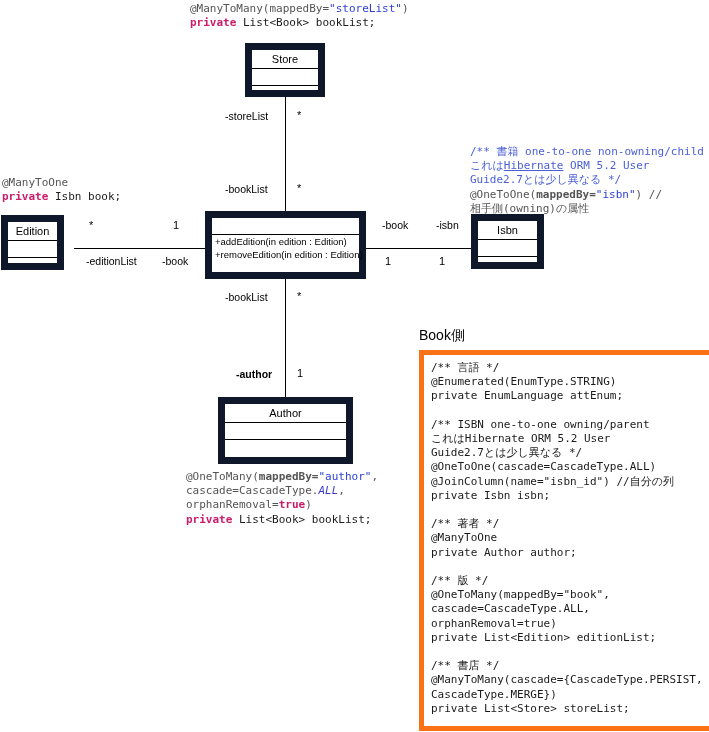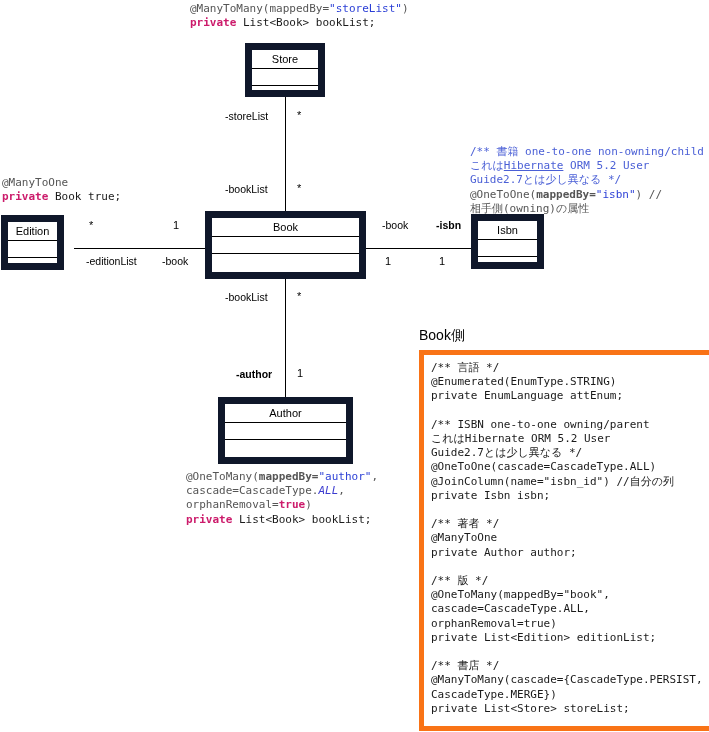--- a/index.html
+++ b/index.html
@@ -140,21 +140,21 @@
 
 <div class="ln-v" style="left:285px; top:97px; height:115px;"></div>
 
 <div class="role-lbl" style="left:225px; top:110px;">-storeList</div>
 <div class="mult-lbl" style="left:297px; top:109px;">*</div>
 
 <div class="role-lbl" style="left:225px; top:183px;">-bookList</div>
 <div class="mult-lbl" style="left:297px; top:182px;">*</div>
 
 <div class="code" style="left:2px; top:176px;"><span class="ann">@ManyToOne</span>
-<span class="kw">private</span><span> Book true;</span></div>
+<span class="kw">private</span><span> Isbn book;</span></div>
 
 <div class="uml-box" id="box-edition" style="left:1px; top:215px; width:63px; height:55px;">
   <div class="uml-title">Edition</div>
   <div class="uml-attrs" style="height:17px;"></div>
   <div class="uml-ops" style="height:17px;"></div>
 </div>
 
 <div class="ln-h" style="left:74px; top:248px; width:131px;"></div>
 
 <div class="mult-lbl" style="left:89px; top:219px;">*</div>
@@ -162,28 +162,31 @@
 <div class="role-lbl" style="left:86px; top:255px;text-align:right;">-editionList</div>
 <div class="role-lbl" style="left:162px; top:255px;">-book</div>
 
 <div class="code" style="left:446px; top:145px;margin-left:24px;"><span class="cmt">/** 書籍 one-to-one non-owning/child</span>
 <span class="cmt">これは<span class="u">Hibernate</span> ORM 5.2 User</span>
 <span class="cmt">Guide2.7とは少し異なる */</span>
 <span class="ann">@OneToOne(<span class="b">mappedBy=</span><span class="str">"isbn"</span>) //</span>
 <span class="ann">相手側(owning)の属性</span></div>
 
 <div class="uml-box" id="box-book" style="left:205px; top:211px; width:161px; height:68px;">
-  <div class="uml-title">Book</div>
-  <div class="uml-attrs" style="height:17px;"></div>
+  <div class="uml-attrs" style="height:17px;"></div>
+  <div class="uml-ops" style="height:31px;">
+    <div>+addEdition(in edition : Edition)</div>
+    <div>+removeEdition(in edition : Edition)</div>
+  </div>
 </div>
 
 <div class="ln-h" style="left:366px; top:248px; width:105px;"></div>
 
 <div class="role-lbl" style="left:382px; top:219px;">-book</div>
-<div class="role-lbl" style="left:436px; top:219px;font-weight:bold;">-isbn</div>
+<div class="role-lbl" style="left:436px; top:219px;">-isbn</div>
 <div class="mult-lbl" style="left:385px; top:255px;">1</div>
 <div class="mult-lbl" style="left:439px; top:255px;">1</div>
 
 <div class="uml-box" id="box-isbn" style="left:471px; top:214px; width:73px; height:55px;">
   <div class="uml-title">Isbn</div>
   <div class="uml-attrs" style="height:17px;"></div>
   <div class="uml-ops" style="height:17px;"></div>
 </div>
 
 <div class="ln-v" style="left:285px; top:279px; height:118px;"></div>

